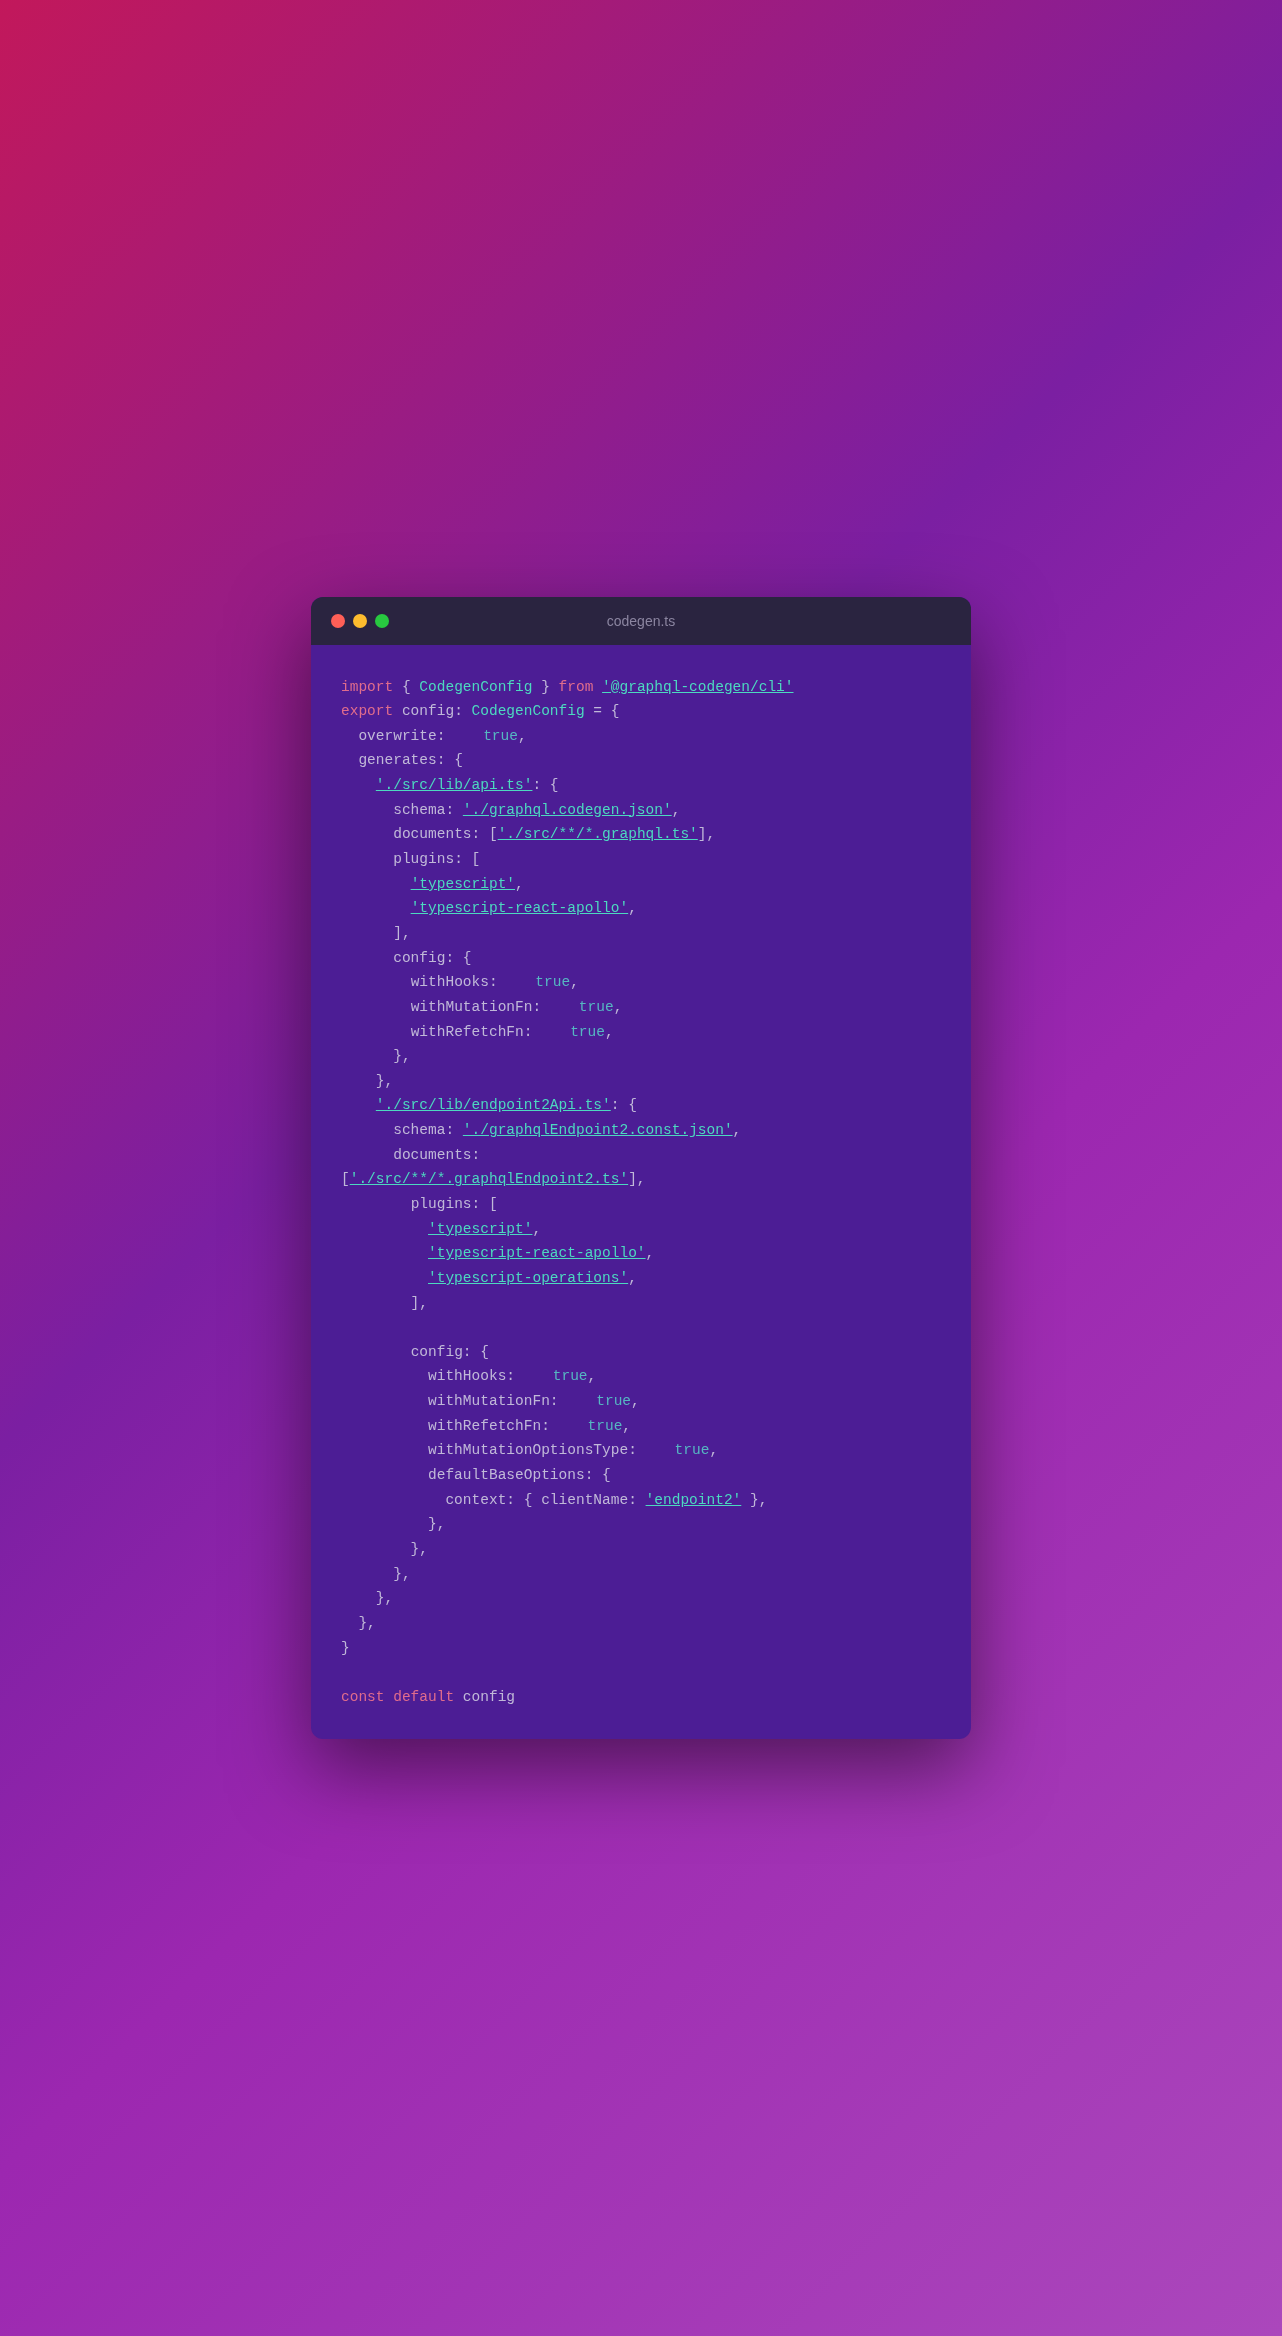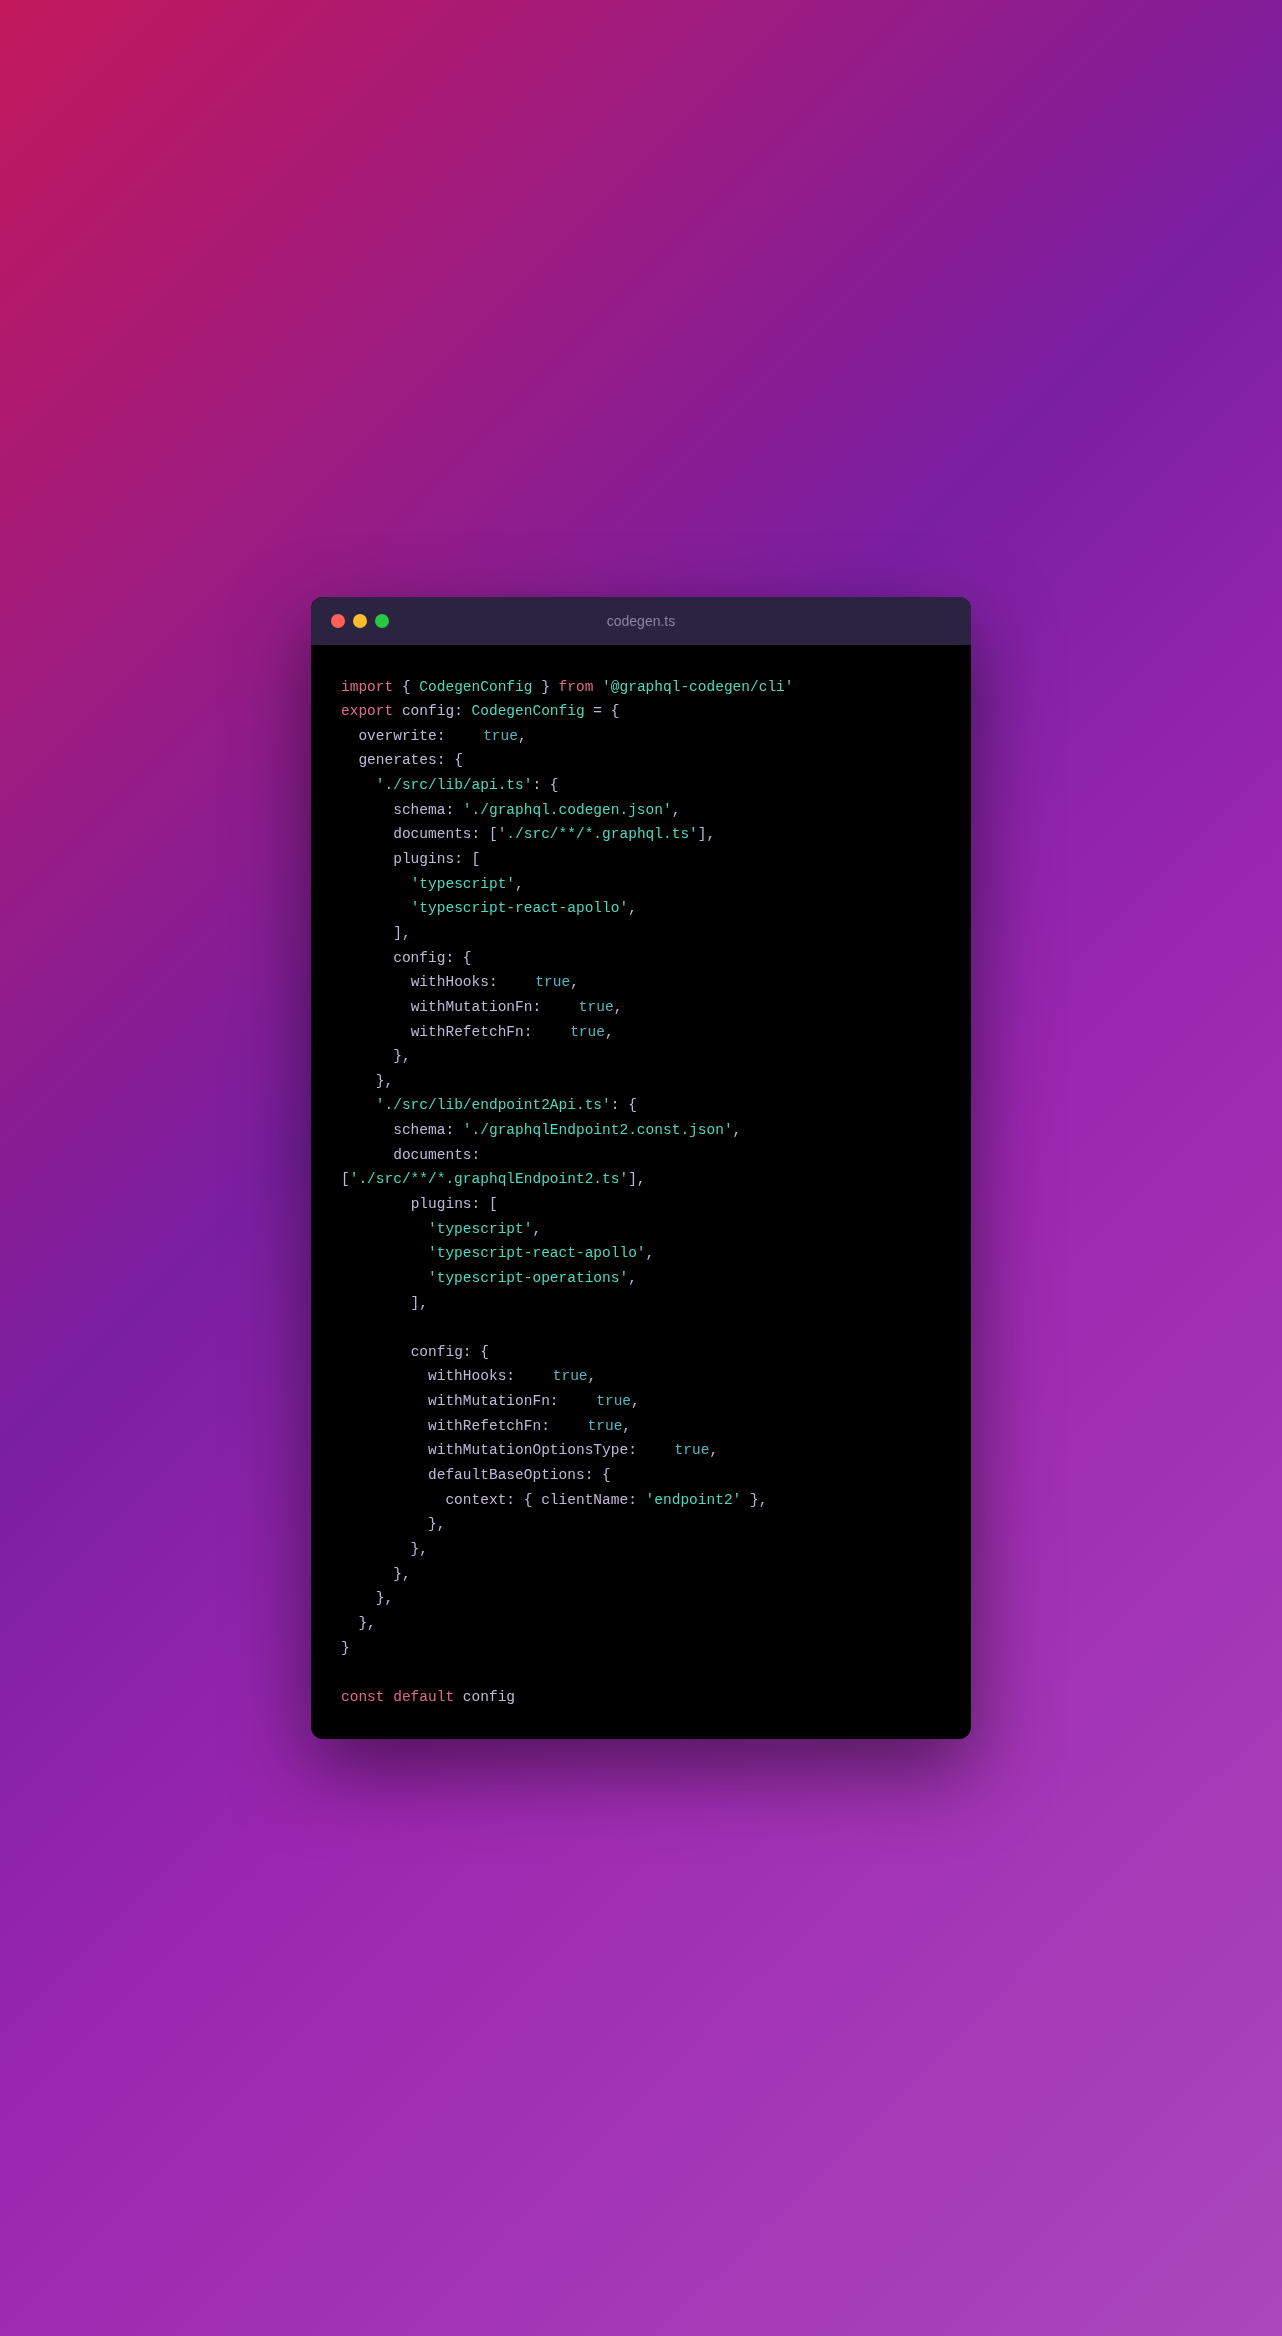--- a/index.html
+++ b/index.html
@@ -13,21 +13,21 @@
       height: 2336px;
       background: linear-gradient(135deg, #c2185b 0%, #7b1fa2 40%, #9c27b0 60%, #ab47bc 100%);
       display: flex;
       align-items: center;
       justify-content: center;
       font-family: 'Courier New', Courier, monospace;
     }
 
     .window {
       width: 660px;
-      background: #000000;
+      background: #4c1d95;
       border-radius: 12px;
       overflow: hidden;
       box-shadow: 0 30px 80px rgba(0,0,0,0.5);
     }
 
     .titlebar {
       background: #2a2440;
       padding: 16px 20px;
       display: flex;
       align-items: center;
@@ -60,21 +60,21 @@
     .code-area {
       padding: 30px 30px 30px 30px;
       font-size: 14.5px;
       line-height: 1.7;
       color: #c0b8d8;
       white-space: pre;
     }
 
     .kw { color: #e06c8c; margin-top: 20px; }       
     .type { color: #4dd9c0; }     
-    .str { color: #4dd9c0; }      
+    .str { color: #4dd9c0; text-decoration: underline; }      
     .bool { color: #56b6c2; margin-left: 29px; }    
     .prop { color: #c0b8d8; text-align: right; }     
     .from-kw { color: #e06c8c; margin-top: 16px; }
   </style>
 </head>
 <body>
 
 <div class="window">
   <div class="titlebar">
     <div class="traffic-lights">

